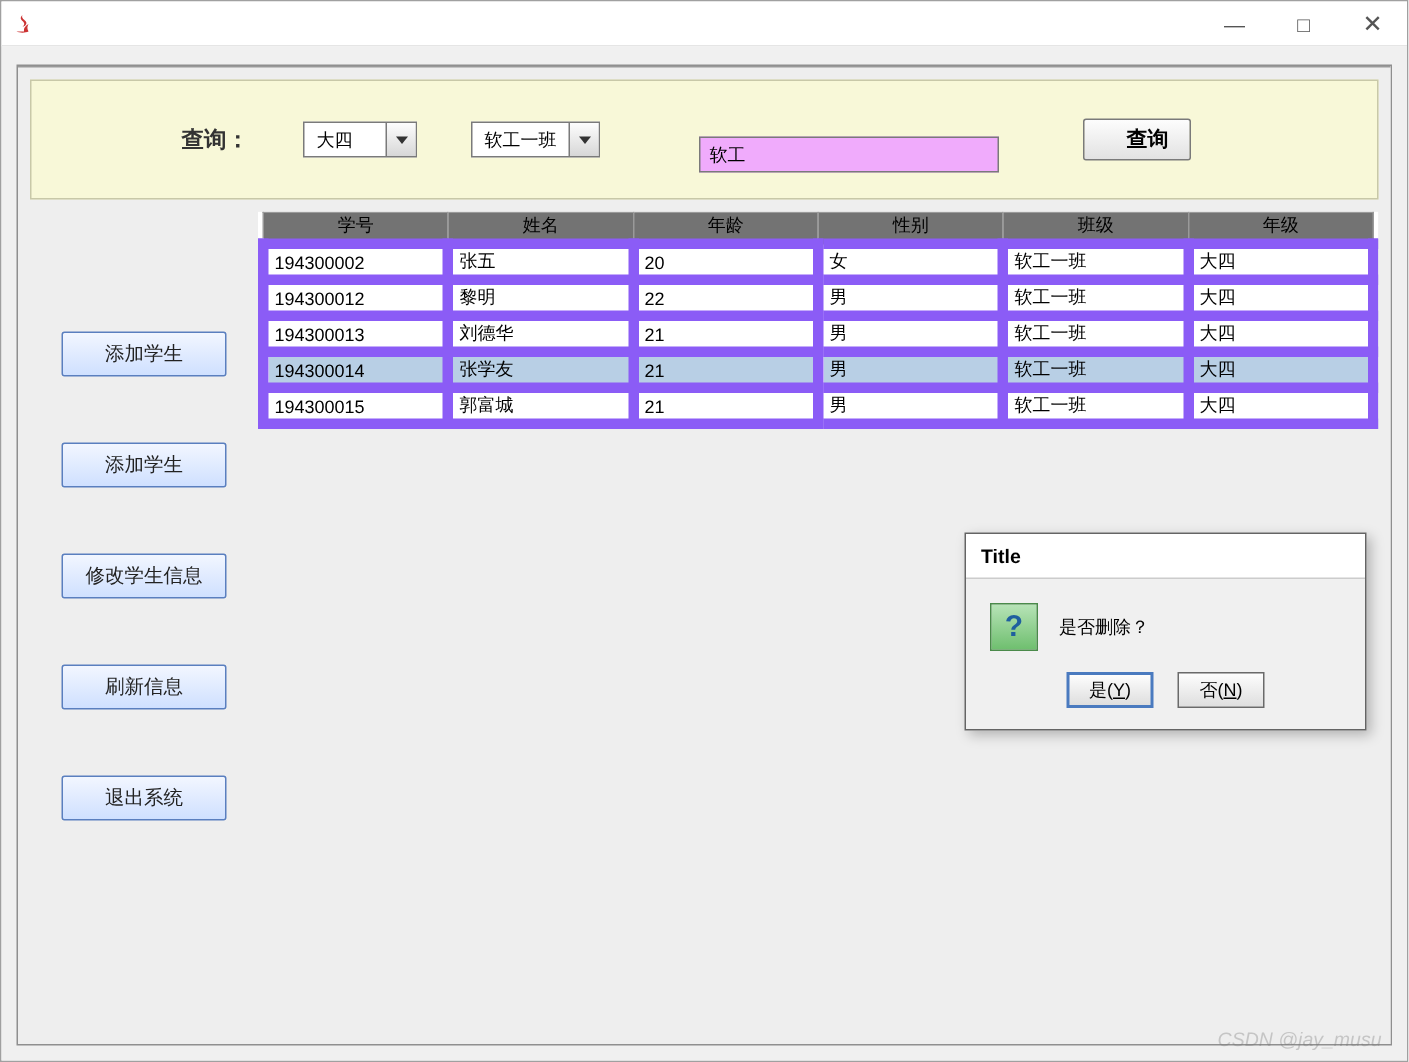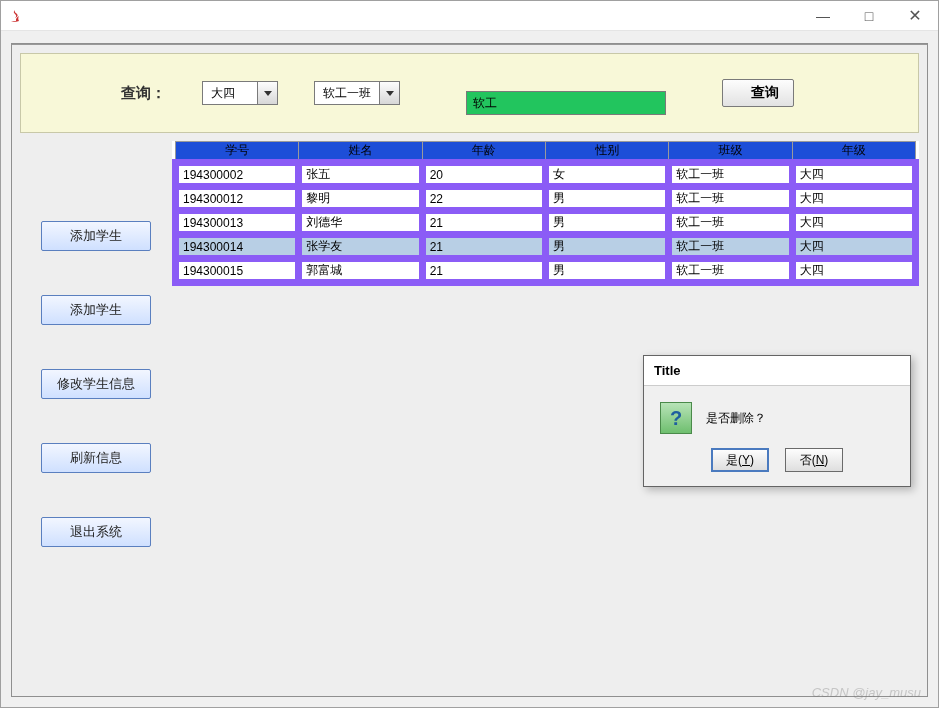--- a/index.html
+++ b/index.html
@@ -121,21 +121,21 @@
     }
     .combo .arrow::after {
       content: "";
       border-left: 4px solid transparent;
       border-right: 4px solid transparent;
       border-top: 5px solid #333;
     }
     .text-input {
       height: 24px;
       border: 1px solid #7a7a7a;
-      background: #22c55e;
+      background: #f0abfc;
       padding: 0 6px;
       width: 200px;
       font-family: inherit;
       font-size: 12px;
       margin-top: 20px;
     }
     .btn {
       height: 28px;
       min-width: 72px;
       border: 1px solid #7a7a7a;
@@ -180,21 +180,21 @@
       background: #eeeeee;
       overflow: hidden;
     }
     table.data {
       border-collapse: collapse;
       width: 100%;
       background: #fff;
       table-layout: fixed;
     }
     table.data th {
-      background: #1d4ed8;
+      background: #737373;
       border: 1px solid #9a9a9a;
       height: 20px;
       font-weight: normal;
       text-align: center;
       font-size: 12px;
     }
     table.data td {
       border: 7px solid #8b5cf6;
       height: 18px;
       padding: 0 4px;

